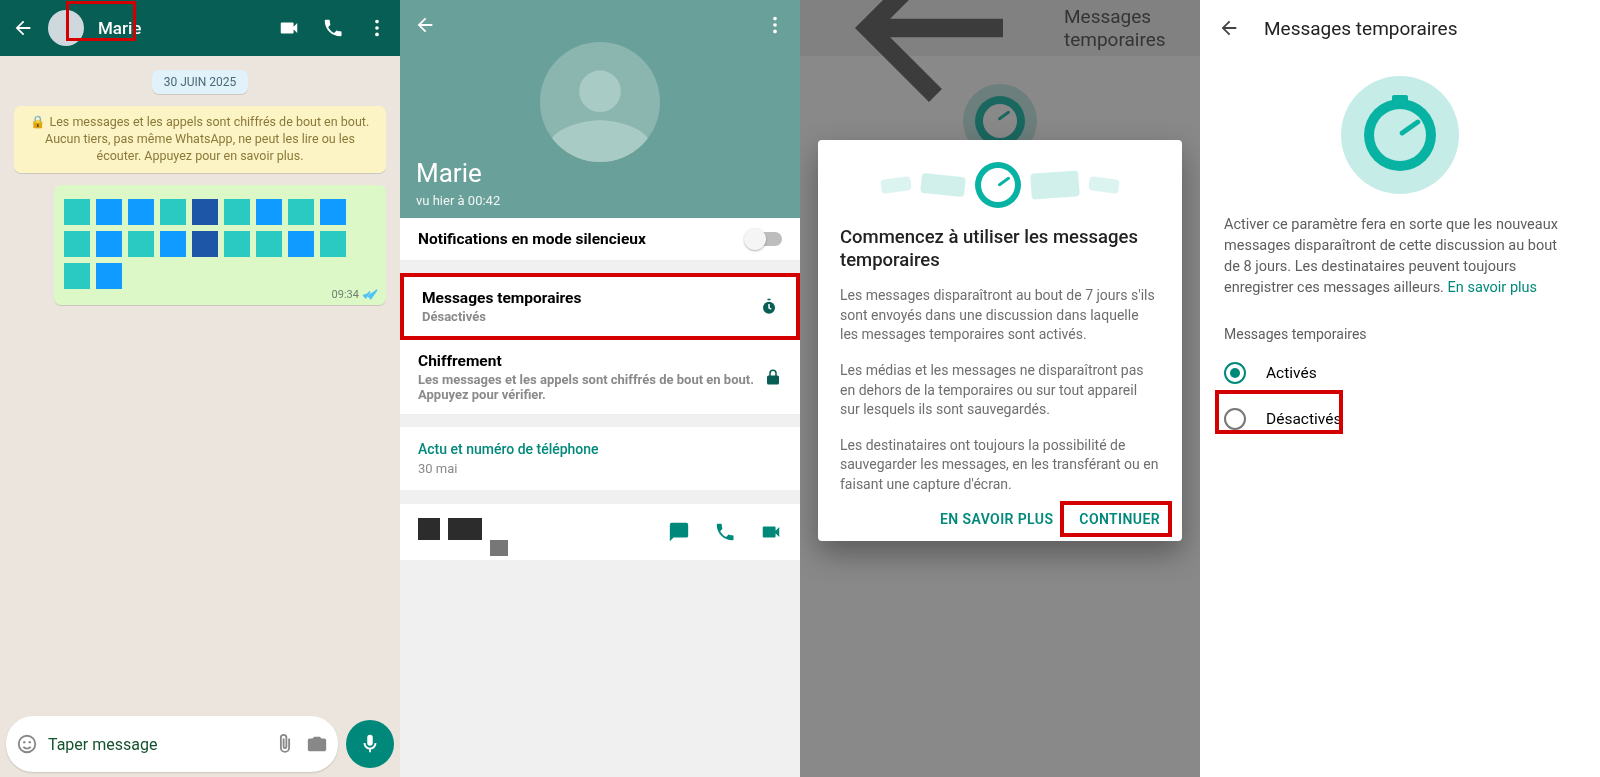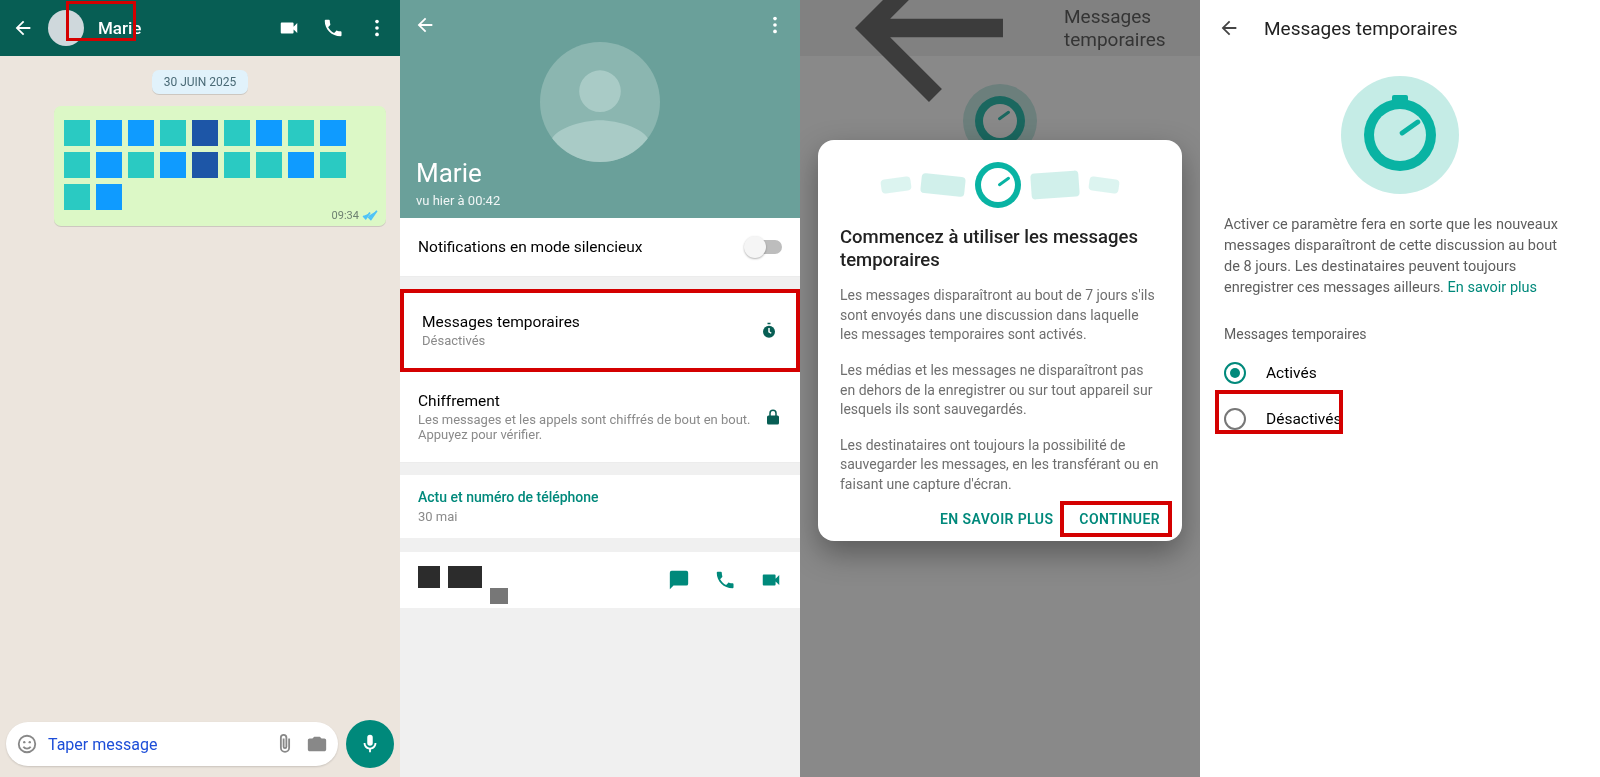--- a/index.html
+++ b/index.html
@@ -51,31 +51,31 @@
     line-height: 1.35; box-shadow: 0 1px 0.5px rgba(0,0,0,.13);
   }
   .bubble-out {
     margin: 0 14px 10px auto; background: #dcf8c6; border-radius: 7px;
     padding: 8px 8px 4px 8px; width: 332px; min-height: 120px;
     box-shadow: 0 1px 0.5px rgba(0,0,0,.13); position:relative;
   }
   .pix-wrap { display:flex; flex-wrap:wrap; gap:6px; padding: 6px 2px 0 2px; }
   .pix { width: 26px; height: 26px; }
   .c1{background:#2acac2} .c2{background:#0f9bff} .c3{background:#1d56a7}
-  .bubble-meta { position:absolute; right:8px; bottom:4px; font-size:11px; color:#6e8171; display:flex; align-items:center; gap:3px;}
+  .bubble-meta { position:absolute; right:8px; bottom:4px; font-size:11px; color:#6e8171; display:flex; align-items:flex-end; gap:3px;}
   .ticks { width:16px; height:12px; }
   .composer {
     position: absolute; bottom: 6px; left: 6px; right: 6px; height: 54px;
     display:flex; align-items:center; gap:8px;
   }
   .composer-input {
-    flex:1; background:#fff; border-radius: 27px; height:44px;
+    flex:1; background:#fff; border-radius: 27px; height:56px;
     display:flex; align-items:center; padding:0 10px; gap:10px;
     box-shadow: 0 1px 2px rgba(0,0,0,.15);
-    color:#1d4ed8; font-size:16px;
+    color:#14532d; font-size:16px;
   }
   .composer-input .grow { flex:1; }
   .mic {
     width:48px;height:48px;border-radius:50%;background:#00897b;
     display:flex;align-items:center;justify-content:center;
   }
   .composer svg { width:22px; height:22px; fill:#888; }
   .mic svg { fill:#fff; }
 
   
@@ -88,22 +88,22 @@
     position:absolute; left:50%; top:42px; transform:translateX(-50%);
     width:120px;height:120px;border-radius:50%;background:#8bb6b0;
     display:flex;align-items:flex-end;justify-content:center;overflow:hidden;
   }
   .p2-hero .bigavatar svg { width:100px;height:100px;fill:#a9cbc6;}
   .p2-name { position:absolute; left:16px; bottom:30px; font-size:26px; font-weight:400;}
   .p2-seen { position:absolute; left:16px; bottom:10px; font-size:13px; opacity:.9;}
   .p2-top-icons { position:absolute;top:14px;left:14px;right:14px;display:flex;justify-content:space-between;}
   .p2-top-icons svg { width:22px;height:22px;fill:#fff; }
   .setrow {
-    background:#fff; padding:20px 18px; position:relative;
-    border-bottom:1px solid #ececec; font-size:15.5px;
+    background:#fff; padding:12px 18px; position:relative;
+    border-bottom:1px solid #ececec; font-size:15.5px;font-weight:bold;
   }
   .setrow .sub { color:#8a8a8a; font-size:13px; margin-top:2px; }
   .setgap { height:12px; }
   .toggle {
     position:absolute; right:18px; top:50%; transform:translateY(-50%);
     width:36px;height:14px;background:#bdbdbd;border-radius:14px;
   }
   .toggle::after{content:"";position:absolute;left:-2px;top:-4px;width:22px;height:22px;border-radius:50%;background:#f5f5f5;box-shadow:0 1px 2px rgba(0,0,0,.3);}
   .lockicon { position:absolute; right:18px; top:50%; transform:translateY(-50%); width:18px;height:18px;fill:#075e54;}
   .timericon-sm { position:absolute; right:18px; top:50%; transform:translateY(-50%); width:18px;height:18px;fill:#075e54;}
@@ -130,21 +130,21 @@
   .p3 .underhead {
     position:absolute;top:0;left:0;right:0;height:56px;background:#eeeeee;
     display:flex;align-items:center;gap:24px;padding:0 18px;font-size:19px;color:#444;
   }
   .p3 .undericon {
     position:absolute;top:84px;left:50%;transform:translateX(-50%);
     width:74px;height:74px;border-radius:50%;background:#bfe8e3;display:flex;align-items:center;justify-content:center;
   }
   .dlg {
     position:absolute; left:18px; right:18px; top:140px;
-    background:#fff; border-radius:16px; box-shadow:0 12px 30px rgba(0,0,0,.35);
+    background:#fff; border-radius:4px; box-shadow:0 12px 30px rgba(0,0,0,.35);
     padding:20px 22px 14px;
   }
   .dlg-illus { height:50px; position:relative; margin-bottom:16px; display:flex;align-items:center;justify-content:center;gap:10px;}
   .chip { background:#c5ece6; border-radius:4px; }
   .chip.s{width:30px;height:14px} .chip.m{width:44px;height:20px} .chip.l{width:48px;height:26px}
   .dlg-timer{width:46px;height:46px;border-radius:50%;background:#09b3a3;position:relative;display:flex;align-items:center;justify-content:center;}
   .dlg-timer::before{content:"";position:absolute;width:34px;height:34px;border-radius:50%;background:#fff;}
   .dlg-timer::after{content:"";position:absolute;width:14px;height:3px;background:#09b3a3;transform:rotate(-35deg);left:22px;top:18px;border-radius:2px;}
   .dlg h2 { font-size:18.5px; font-weight:500; color:#222; margin-bottom:14px; line-height:1.25;}
   .dlg p { font-size:14px; color:#6f6f6f; line-height:1.4; margin-bottom:16px;}
@@ -197,20 +197,21 @@
           <circle cx="12" cy="5" r="2"></circle>
           <circle cx="12" cy="12" r="2"></circle>
           <circle cx="12" cy="19" r="2"></circle>
         </svg>
     </div>
   </div>
   <div class="red-box red1"></div>
 
   <div class="chatbody">
     <div class="datepill">30 JUIN 2025</div>
+    <div class="enc-note">🔒 Les messages et les appels sont chiffrés de bout en bout. Aucun tiers, pas même WhatsApp, ne peut les lire ou les écouter. Appuyez pour en savoir plus.</div>
     <div class="bubble-out">
       <div class="pix-wrap">
         <span class="pix c1"></span>
           <span class="pix c2"></span>
           <span class="pix c2"></span>
           <span class="pix c1"></span>
           <span class="pix c3"></span>
           <span class="pix c1"></span>
           <span class="pix c2"></span>
           <span class="pix c1"></span>
@@ -340,21 +341,21 @@
   <div class="dlg">
     <div class="dlg-illus">
       <span class="chip s" style="transform:rotate(-8deg);opacity:.6"></span>
       <span class="chip m" style="transform:rotate(6deg);opacity:.8"></span>
       <div class="dlg-timer"></div>
       <span class="chip l" style="transform:rotate(-4deg);opacity:.8"></span>
       <span class="chip s" style="transform:rotate(8deg);opacity:.6"></span>
     </div>
     <h2>Commencez à utiliser les messages temporaires</h2>
     <p>Les messages disparaîtront au bout de 7 jours s'ils sont envoyés dans une discussion dans laquelle les messages temporaires sont activés.</p>
-    <p>Les médias et les messages ne disparaîtront pas en dehors de la enregistrer ou sur tout appareil sur lesquels ils sont sauvegardés.</p>
+    <p>Les médias et les messages ne disparaîtront pas en dehors de la temporaires ou sur tout appareil sur lesquels ils sont sauvegardés.</p>
     <p>Les destinataires ont toujours la possibilité de sauvegarder les messages, en les transférant ou en faisant une capture d'écran.</p>
     <div class="dlg-actions">
       <span class="dlg-btn">EN SAVOIR PLUS</span>
       <span class="dlg-btn">CONTINUER</span>
     </div>
     <div class="red3"></div>
   </div>
 </div>
 
 <div class="panel p4">

